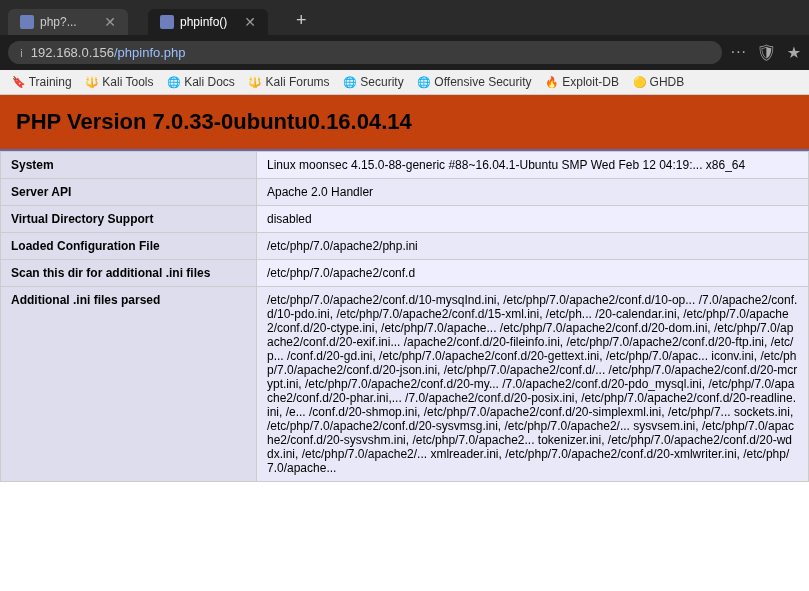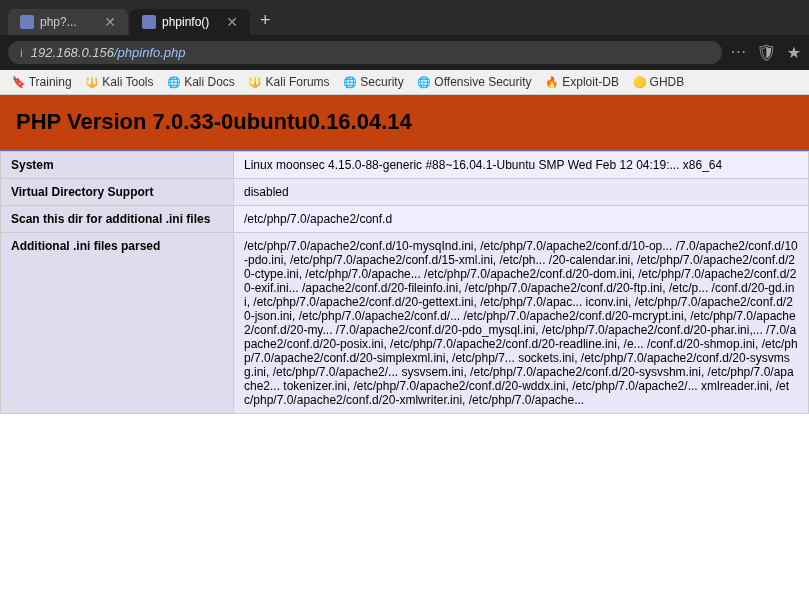--- a/index.html
+++ b/index.html
@@ -1,41 +1,41 @@
 <!DOCTYPE html>
 <html><head>
   <meta charset="utf-8">
   <style>
     * { margin: 0; padding: 0; box-sizing: border-box; }
     body { font-family: Arial, sans-serif; font-size: 13px; background: #fff; }
 
     
     .browser-chrome { background: #2b2b2b; padding: 6px 8px 0 8px; }
-    .tabs-row { display: flex; align-items: flex-end; gap: 2px; }
+    .tabs-row { display: flex; align-items: flex-end; gap: 20px; }
     .tab {
       display: flex; align-items: center; gap: 6px;
       padding: 6px 12px; border-radius: 6px 6px 0 0;
       font-size: 12px; color: #ccc; background: #3c3c3c;
       min-width: 120px; max-width: 200px; cursor: pointer;
     }
     .tab.active { background: #1e1e1e; color: #fff; justify-content: flex-end; }
     .tab-favicon { width: 14px; height: 14px; background: #4a90d9; border-radius: 2px; flex-shrink: 0; }
     .tab-favicon.php { background: #6c7ebb; }
     .tab-title { flex: 1; white-space: nowrap; overflow: hidden; text-overflow: ellipsis; }
     .tab-close { color: #999; font-size: 14px; cursor: pointer; line-height: 1; }
     .new-tab-btn { color: #ccc; font-size: 18px; padding: 4px 8px; cursor: pointer; }
 
     
     .address-bar { background: #1e1e1e; padding: 6px 8px; display: flex; align-items: center; gap: 8px; }
     .address-bar-inner {
       flex: 1; background: #3c3c3c; border-radius: 20px;
       display: flex; align-items: center; padding: 4px 12px; gap: 8px;
     }
     .lock-icon { color: #aaa; font-size: 11px; }
-    .url-text { color: #ccc; font-size: 13px; flex: 1; font-style: italic; }
+    .url-text { color: #ccc; font-size: 13px; flex: 1; }
     .url-text .path { color: #9bbfff; }
     .toolbar-icons { display: flex; gap: 10px; color: #aaa; font-size: 16px; }
 
     
     .bookmarks-bar {
       background: #f0f0f0; border-bottom: 1px solid #ccc;
       display: flex; align-items: center; padding: 3px 6px; gap: 2px;
       font-size: 12px; overflow: hidden;
     }
     .bookmark-item {
@@ -56,21 +56,21 @@
     }
 
     
     .info-table { width: 100%; border-collapse: collapse; }
     .info-table tr { border-bottom: 1px solid #ccc; }
     .info-table td {
       padding: 6px 10px; vertical-align: top;
       border: 1px solid #ccc; font-size: 12px;
     }
     .info-table td:first-child {
-      font-weight: bold; background: #dde; width: 233px;
+      font-weight: bold; background: #dde; width: 256px;
       color: #000;
     }
     .info-table td:last-child { background: #eef; color: #000000; word-break: break-all; }
     .info-table tr:nth-child(even) td:last-child { background: #e8e8f8; }
   </style>
 </head>
 <body>
 
 <div class="browser-chrome">
   <div class="tabs-row">
@@ -142,22 +142,30 @@
     <div class="php-version-title">PHP Version 7.0.33-0ubuntu0.16.04.14</div>
   </div>
 
   <table class="info-table">
     <tbody id="info-table-body">
     <tr>
           <td>System</td>
           <td>Linux moonsec 4.15.0-88-generic #88~16.04.1-Ubuntu SMP Wed Feb 12 04:19:... x86_64</td>
         </tr>
         <tr>
+          <td>Server API</td>
+          <td>Apache 2.0 Handler</td>
+        </tr>
+        <tr>
           <td>Virtual Directory Support</td>
           <td>disabled</td>
+        </tr>
+        <tr>
+          <td>Loaded Configuration File</td>
+          <td>/etc/php/7.0/apache2/php.ini</td>
         </tr>
         <tr>
           <td>Scan this dir for additional .ini files</td>
           <td>/etc/php/7.0/apache2/conf.d</td>
         </tr>
         <tr>
           <td>Additional .ini files parsed</td>
           <td>/etc/php/7.0/apache2/conf.d/10-mysqInd.ini, /etc/php/7.0/apache2/conf.d/10-op... /7.0/apache2/conf.d/10-pdo.ini, /etc/php/7.0/apache2/conf.d/15-xml.ini, /etc/ph... /20-calendar.ini, /etc/php/7.0/apache2/conf.d/20-ctype.ini, /etc/php/7.0/apache... /etc/php/7.0/apache2/conf.d/20-dom.ini, /etc/php/7.0/apache2/conf.d/20-exif.ini... /apache2/conf.d/20-fileinfo.ini, /etc/php/7.0/apache2/conf.d/20-ftp.ini, /etc/p... /conf.d/20-gd.ini, /etc/php/7.0/apache2/conf.d/20-gettext.ini, /etc/php/7.0/apac... iconv.ini, /etc/php/7.0/apache2/conf.d/20-json.ini, /etc/php/7.0/apache2/conf.d/... /etc/php/7.0/apache2/conf.d/20-mcrypt.ini, /etc/php/7.0/apache2/conf.d/20-my... /7.0/apache2/conf.d/20-pdo_mysql.ini, /etc/php/7.0/apache2/conf.d/20-phar.ini,... /7.0/apache2/conf.d/20-posix.ini, /etc/php/7.0/apache2/conf.d/20-readline.ini, /e... /conf.d/20-shmop.ini, /etc/php/7.0/apache2/conf.d/20-simplexml.ini, /etc/php/7... sockets.ini, /etc/php/7.0/apache2/conf.d/20-sysvmsg.ini, /etc/php/7.0/apache2/... sysvsem.ini, /etc/php/7.0/apache2/conf.d/20-sysvshm.ini, /etc/php/7.0/apache2... tokenizer.ini, /etc/php/7.0/apache2/conf.d/20-wddx.ini, /etc/php/7.0/apache2/... xmlreader.ini, /etc/php/7.0/apache2/conf.d/20-xmlwriter.ini, /etc/php/7.0/apache...</td>
         </tr>
       </tbody>

